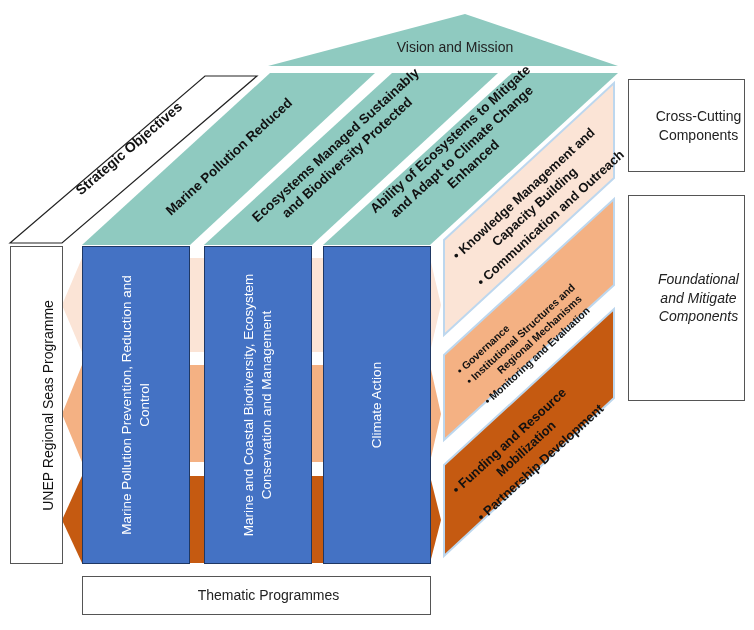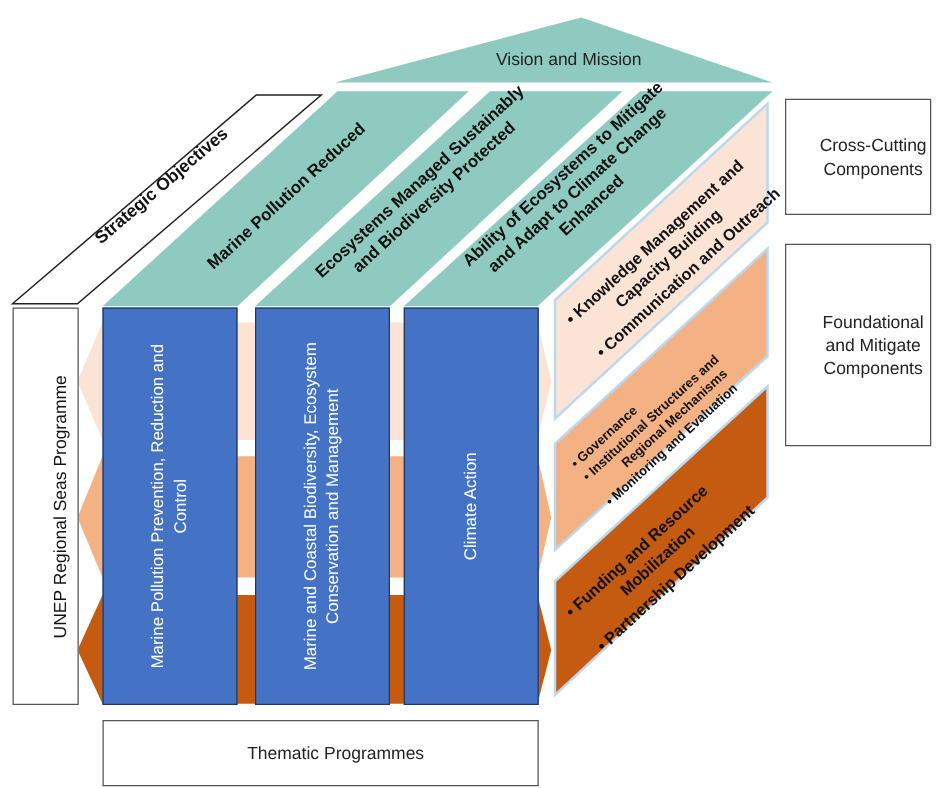--- a/index.html
+++ b/index.html
@@ -105,30 +105,30 @@
     <div>Marine and Coastal Biodiversity, Ecosystem</div>
     <div>Conservation and Management</div>
   </div>
 </div>
 <div class="blue" style="left:323px; top:246px; width:108px; height:318px;">
   <div class="vtext">
     <div>Climate Action</div>
   </div>
 </div>
 
-<div class="box" style="left:82px; top:576px; width:349px; height:53px;">
+<div class="box" style="left:82px; top:576px; width:349px; height:39px;">
   <span>Thematic Programmes</span>
 </div>
 
 <div class="box" style="left:628px; top:79px; width:117px; height:93px;">
   <div>
     <div>Cross-Cutting</div>
     <div>Components</div>
   </div>
 </div>
 
-<div class="box" style="left:628px; top:195px; width:117px; height:162px;">
+<div class="box" style="left:628px; top:195px; width:117px; height:206px;font-style:italic;">
   <div>
     <div>Foundational</div>
     <div>and Mitigate</div>
     <div>Components</div>
   </div>
 </div>
 
 </body></html>

